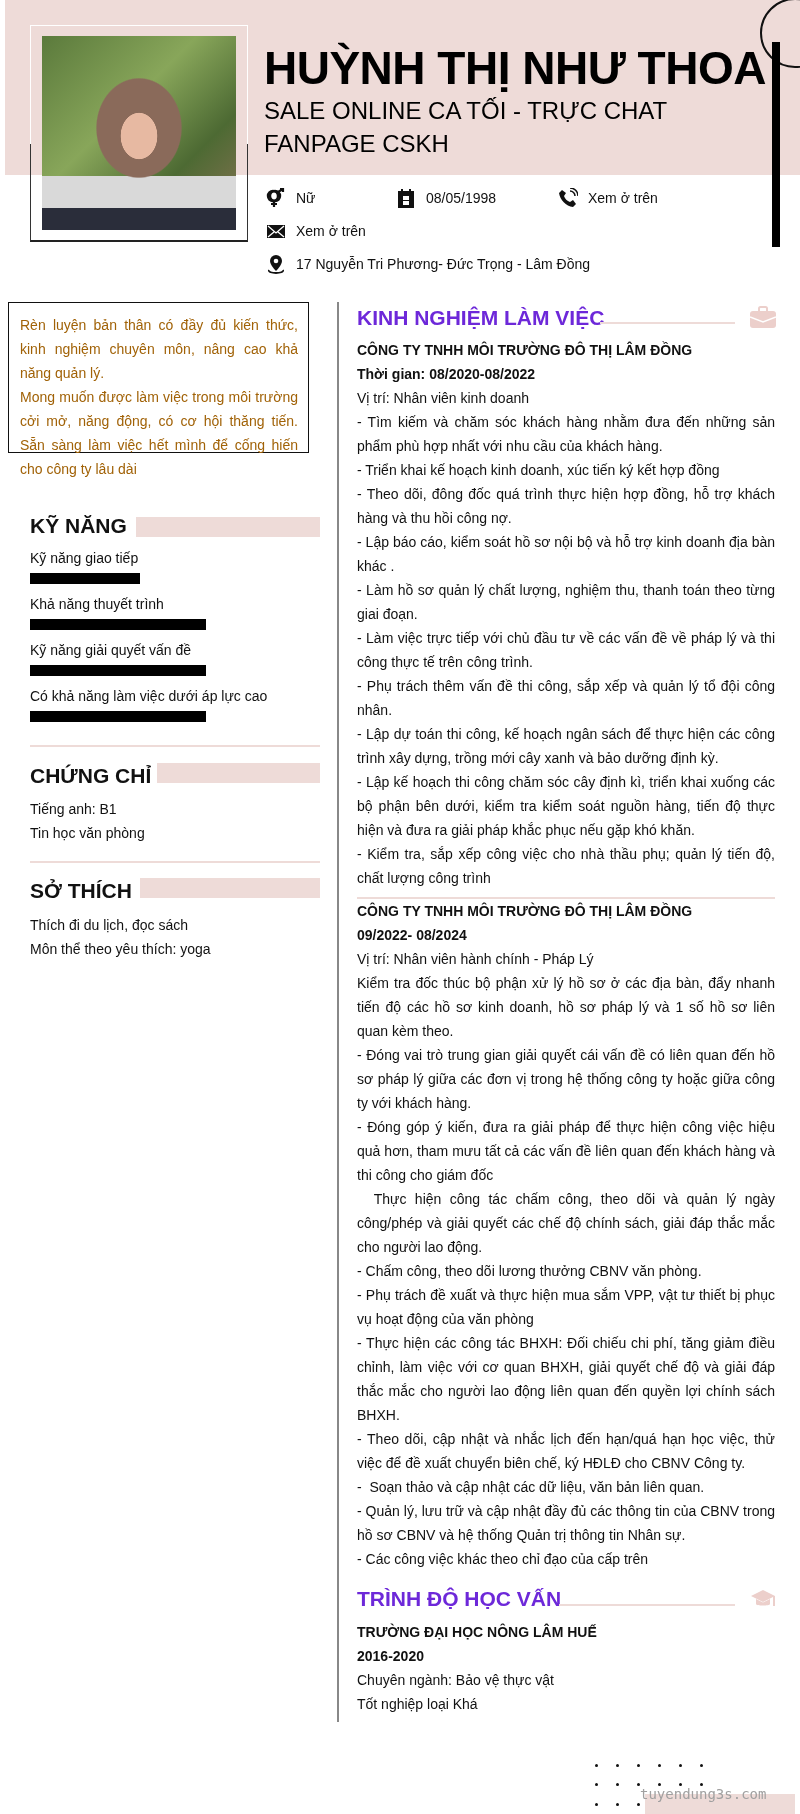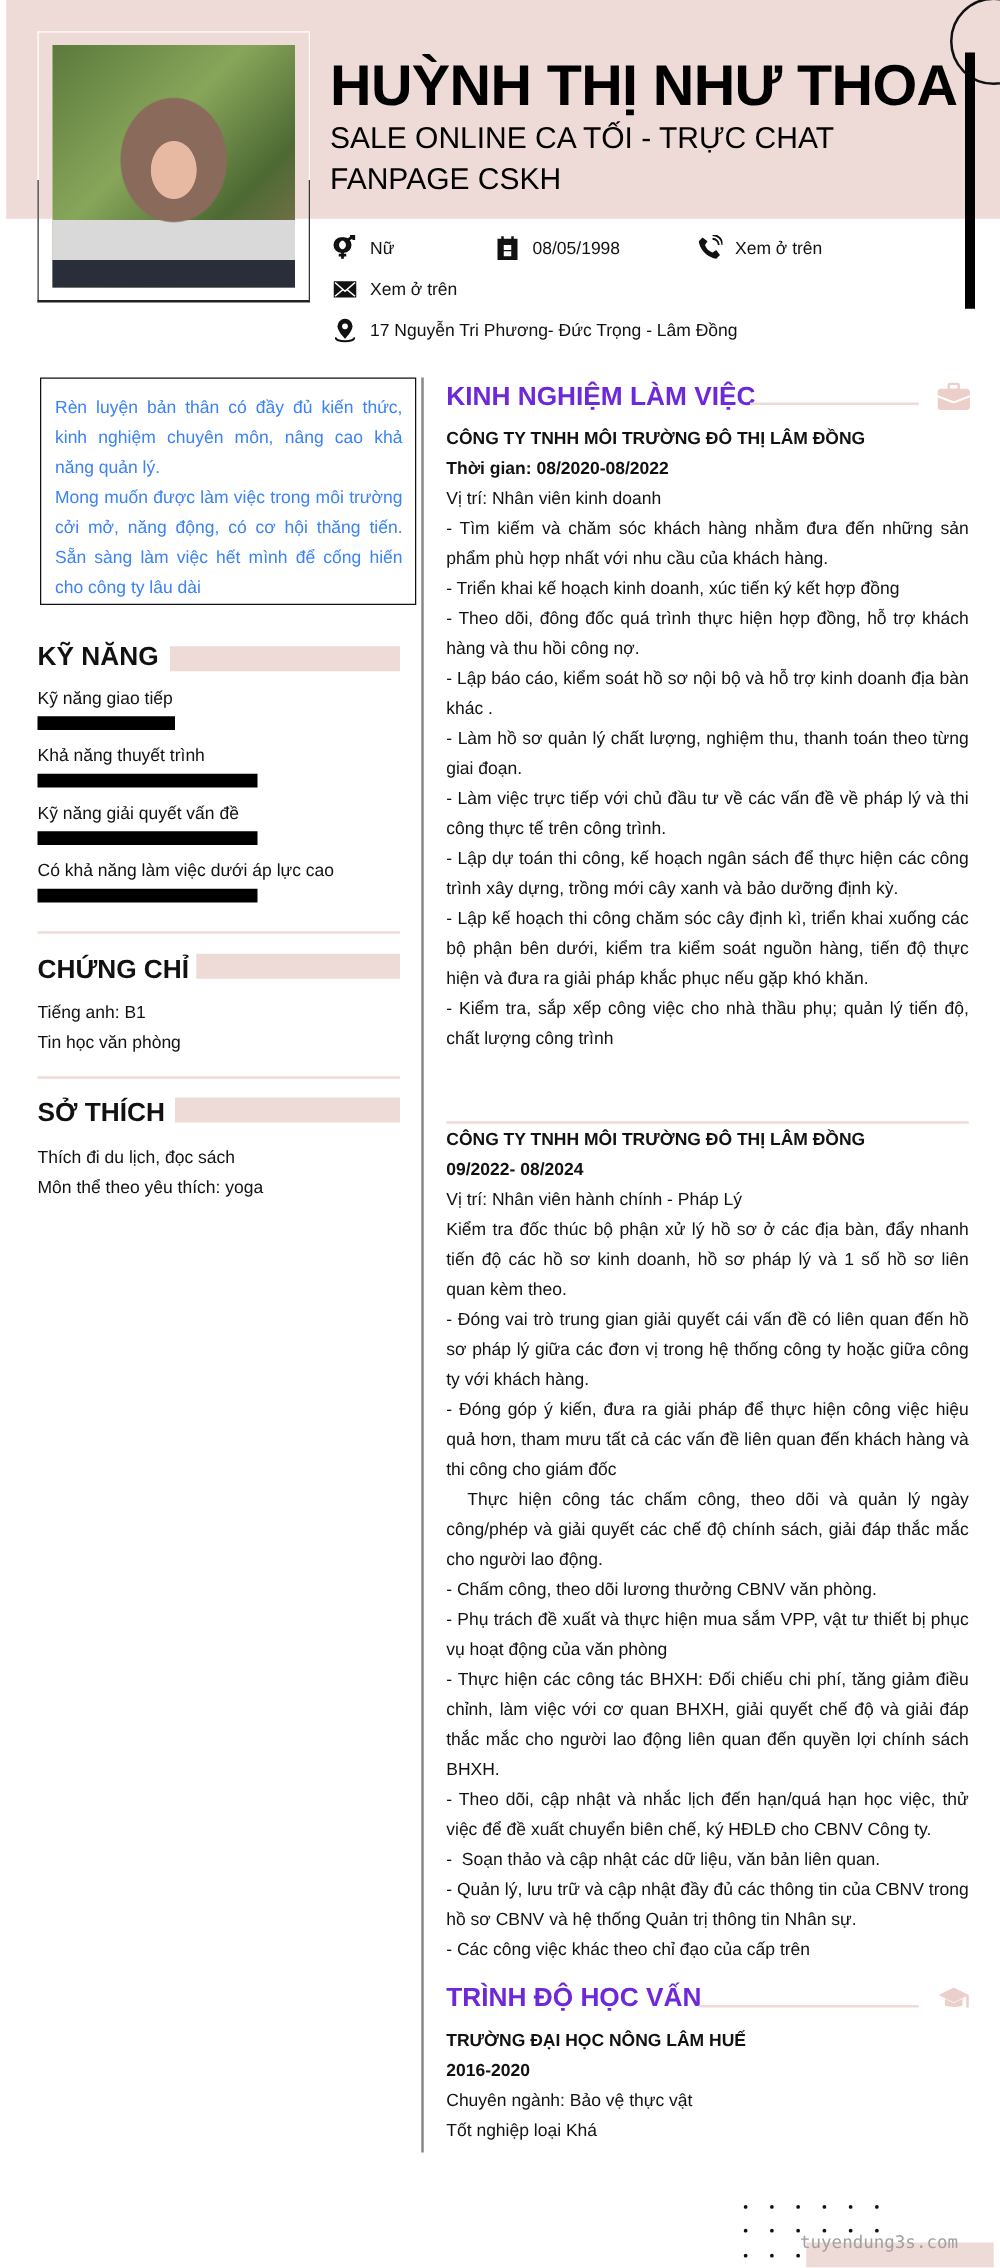--- a/index.html
+++ b/index.html
@@ -19,21 +19,21 @@
       linear-gradient(180deg, transparent 0 140px, #d9d9d9 140px 172px, #2a2d3a 172px),
       linear-gradient(135deg, #5b7a3c, #88a65a 40%, #4d6a33 70%, #8a7355);
     overflow: hidden; }
 
   .name { position: absolute; left: 264px; top: 40px; font-size: 46px; font-weight: bold; letter-spacing: -0.5px; line-height: 56px; color: #000; white-space: nowrap; }
   .role { position: absolute; left: 264px; top: 94px; width: 470px; font-size: 24px; line-height: 33px; color: #000; }
 
   .contact { position: absolute; display: flex; align-items: center; font-size: 14px; color: #111; white-space: nowrap; }
   .contact svg { width: 20px; height: 20px; margin-right: 10px; }
 
-  .summary-box { position: absolute; left: 32px; top: 302px; width: 301px; height: 182px; border: 1px solid #111; padding: 10px 10px 0 11px; font-size: 14px; line-height: 24px; text-align: justify; color: #3b82f6; }
+  .summary-box { position: absolute; left: 8px; top: 302px; width: 301px; height: 151px; border: 1px solid #111; padding: 10px 10px 0 11px; font-size: 14px; line-height: 24px; text-align: justify; color: #a16207; }
   .summary-box p { margin: 0; }
 
   .vdivider { position: absolute; left: 337px; top: 302px; width: 2px; height: 1420px; background: #888; }
 
   .lsec-title { position: absolute; left: 30px; font-size: 21px; font-weight: bold; color: #111; }
   .lsec-bar { position: absolute; height: 20px; background: #eedbd8; }
   .lsep { position: absolute; left: 30px; width: 290px; height: 2px; background: #eedbd8; }
   .ltext { position: absolute; left: 30px; font-size: 14px; line-height: 24px; color: #111; }
   .skill-bar { position: absolute; left: 30px; height: 11px; background: #000; }
 
@@ -149,20 +149,21 @@
 <div class="rblock" style="top:338px;">
   <div class="bold">CÔNG TY TNHH MÔI TRƯỜNG ĐÔ THỊ LÂM ĐỒNG</div>
   <div class="bold">Thời gian: 08/2020-08/2022</div>
   <div>Vị trí: Nhân viên kinh doanh</div>
   <div>- Tìm kiếm và chăm sóc khách hàng nhằm đưa đến những sản phẩm phù hợp nhất với nhu cầu của khách hàng.</div>
   <div>- Triển khai kế hoạch kinh doanh, xúc tiến ký kết hợp đồng</div>
   <div>- Theo dõi, đông đốc quá trình thực hiện hợp đồng, hỗ trợ khách hàng và thu hồi công nợ.</div>
   <div>- Lập báo cáo, kiểm soát hồ sơ nội bộ và hỗ trợ kinh doanh địa bàn khác .</div>
   <div>- Làm hồ sơ quản lý chất lượng, nghiệm thu, thanh toán theo từng giai đoạn.</div>
   <div>- Làm việc trực tiếp với chủ đầu tư về các vấn đề về pháp lý và thi công thực tế trên công trình.</div>
+  <div>- Phụ trách thêm vấn đề thi công, sắp xếp và quản lý tổ đội công nhân.</div>
   <div>- Lập dự toán thi công, kế hoạch ngân sách để thực hiện các công trình xây dựng, trồng mới cây xanh và bảo dưỡng định kỳ.</div>
   <div>- Lập kế hoạch thi công chăm sóc cây định kì, triển khai xuống các bộ phận bên dưới, kiểm tra kiểm soát nguồn hàng, tiến độ thực hiện và đưa ra giải pháp khắc phục nếu gặp khó khăn.</div>
   <div>- Kiểm tra, sắp xếp công việc cho nhà thầu phụ; quản lý tiến độ, chất lượng công trình</div>
 </div>
 
 <div class="rsep" style="top:897px;"></div>
 
 <div class="rblock" style="top:899px;">
   <div class="bold">CÔNG TY TNHH MÔI TRƯỜNG ĐÔ THỊ LÂM ĐỒNG</div>
   <div class="bold">09/2022- 08/2024</div>

